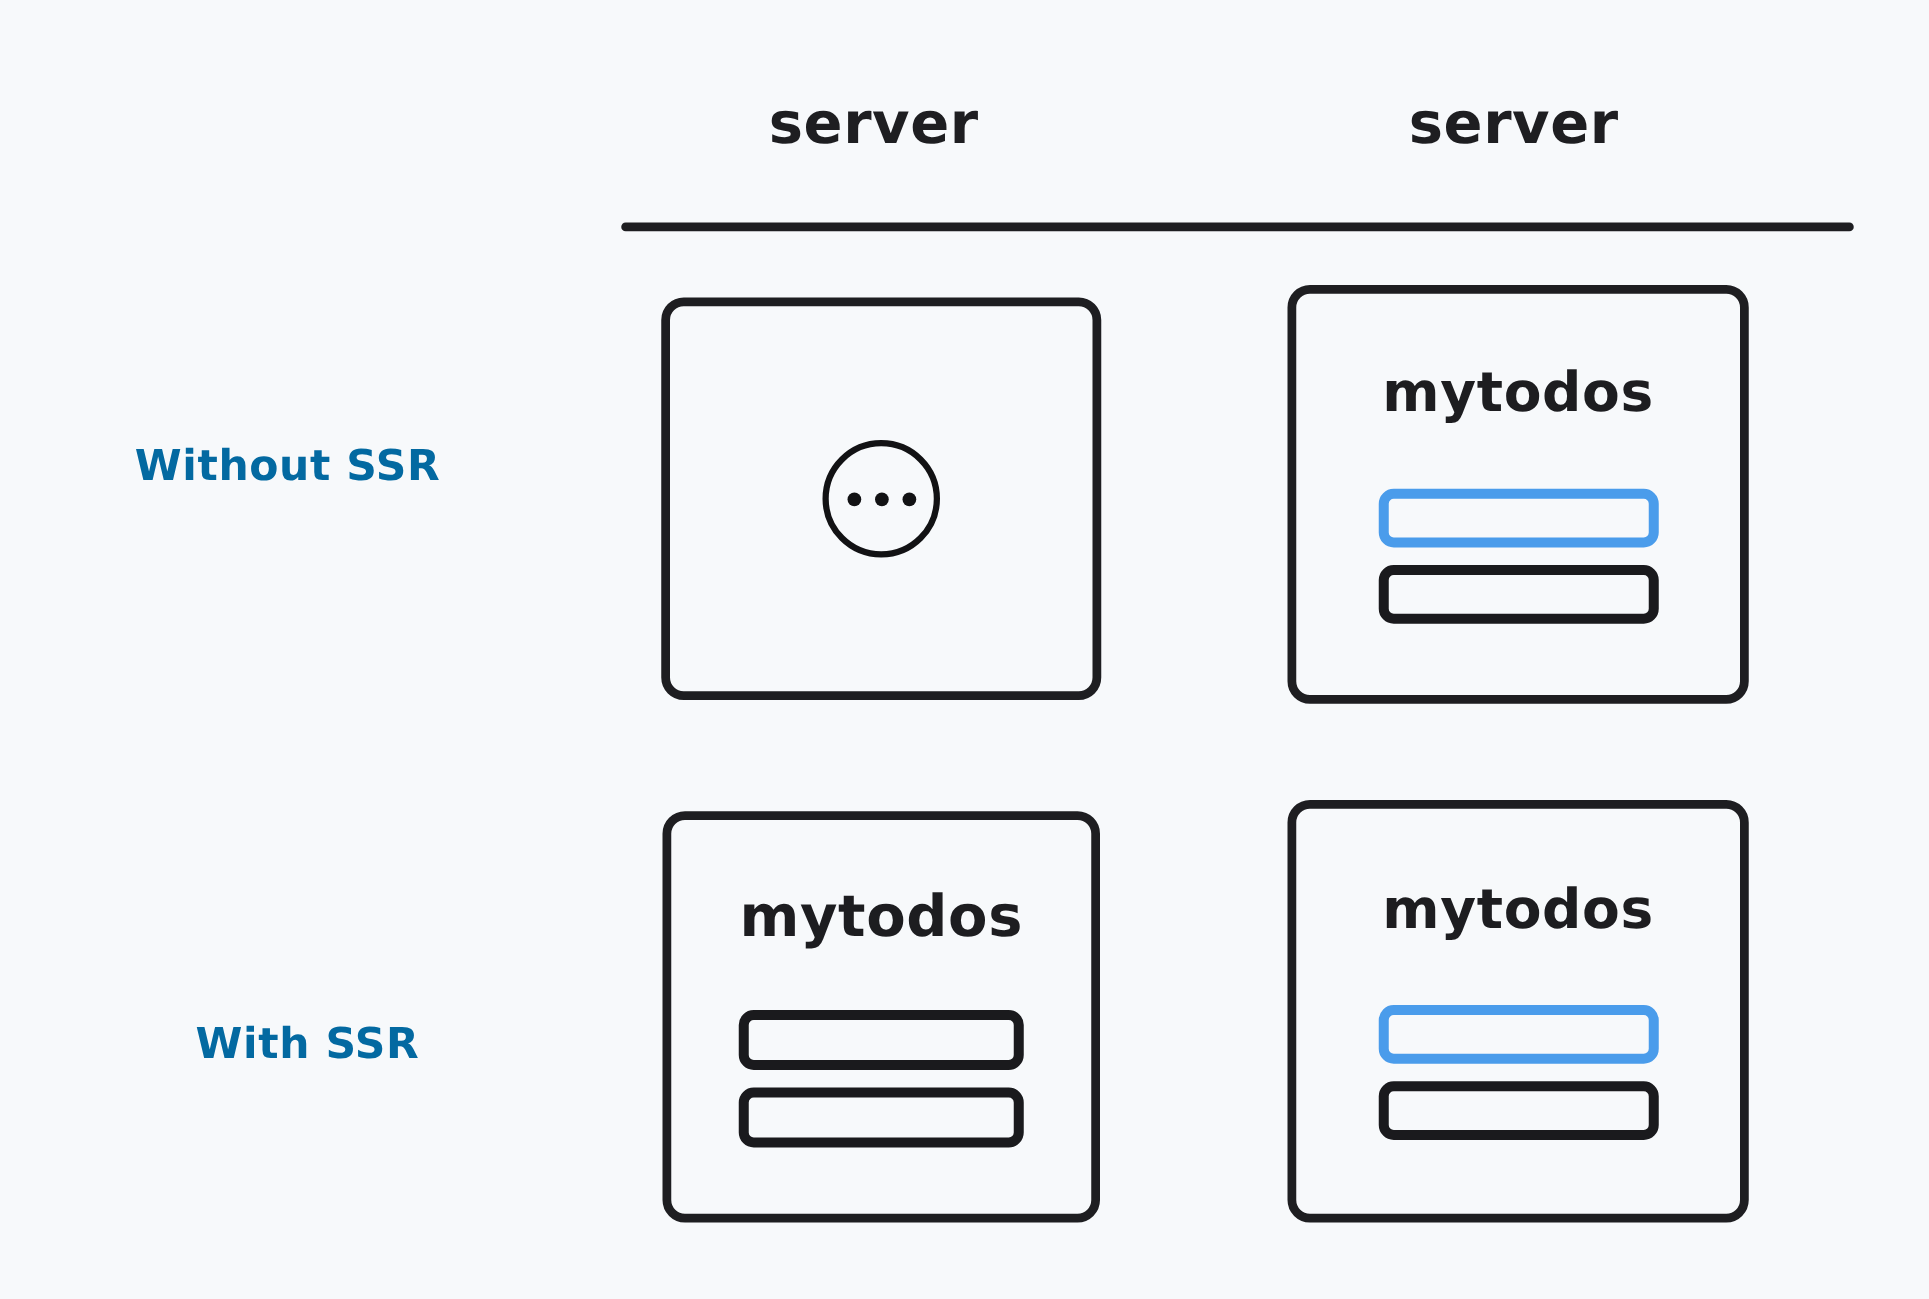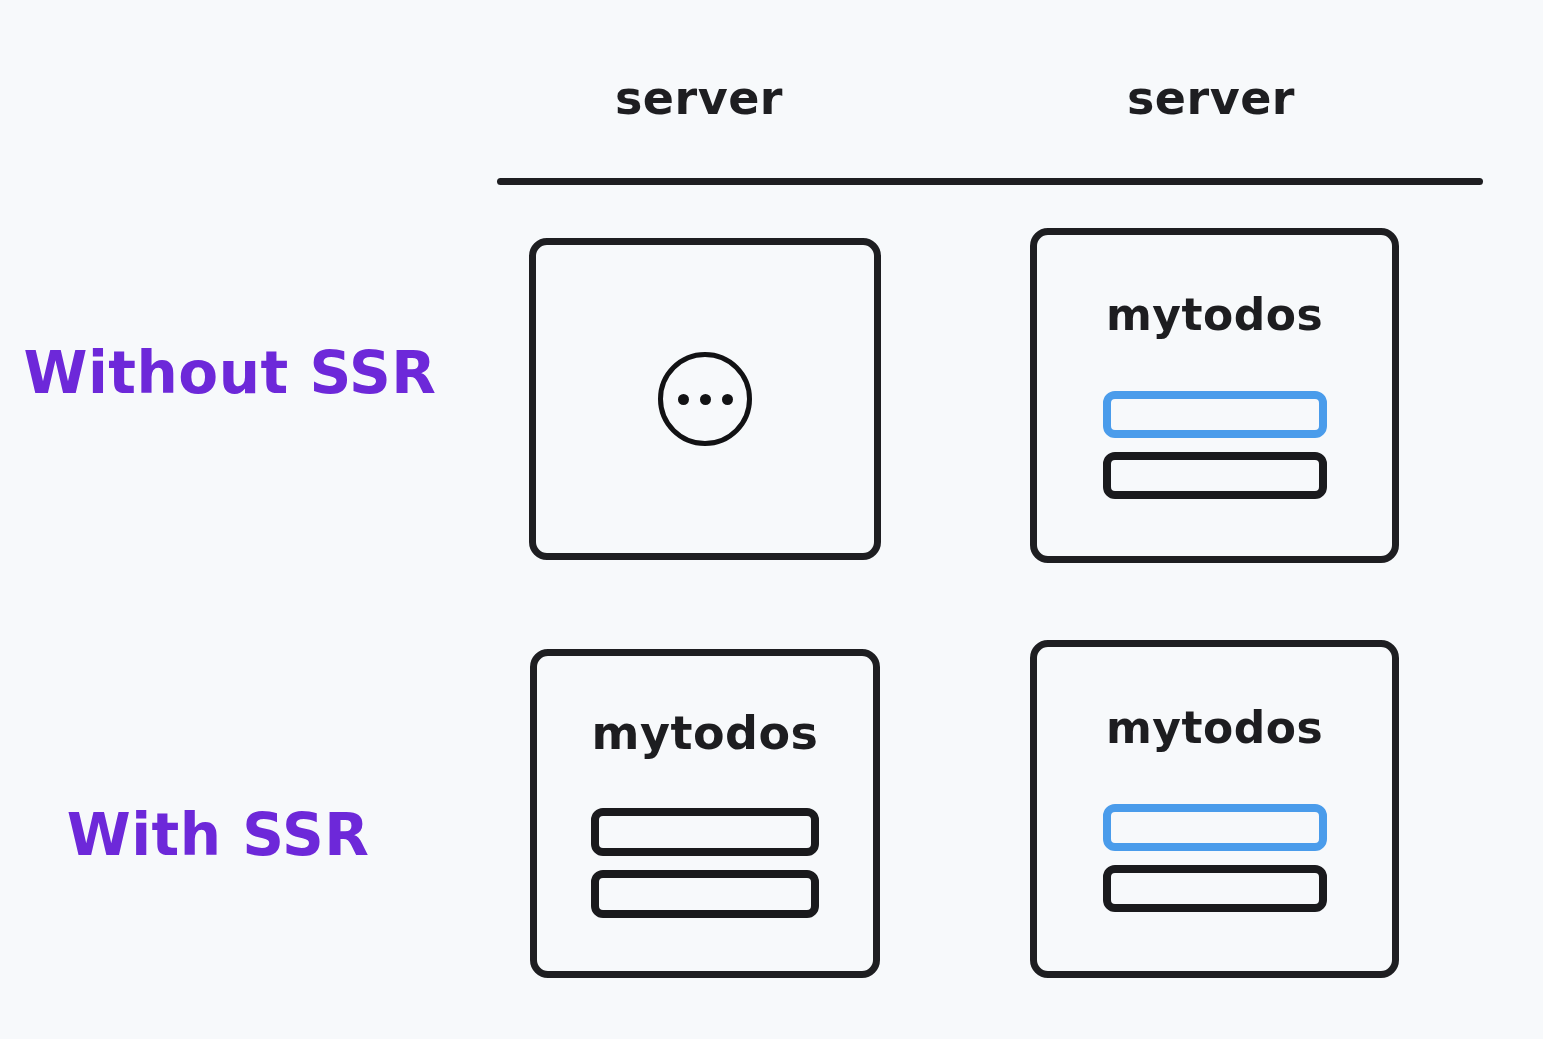--- a/index.html
+++ b/index.html
@@ -50,28 +50,28 @@
     border-radius: 4px;
   }
 
   
   .row-label {
     position: absolute;
     height: 60px;
     line-height: 60px;
     text-align: center;
     font-family: "DejaVu Sans", sans-serif;
-    font-size: 58px;
+    font-size: 34px;
     font-weight: 700;
-    color: #6d28d9;
+    color: #0369a1;
     letter-spacing: 0.5px;
     white-space: nowrap;
   }
   #label-without-ssr { left: 20px; top: 343px; width: 420px; }
-  #label-with-ssr    { left: 8px; top: 805px; width: 420px; }
+  #label-with-ssr    { left: 36px; top: 805px; width: 420px; }
 
   
   .device-box {
     position: absolute;
     box-sizing: border-box;
     background: #f7f9fb;
     border: 7px solid #1e1e21;
     border-radius: 18px;
   }
   #box-server-nossr  { left: 529px;  top: 238px; width: 352px; height: 322px; }

